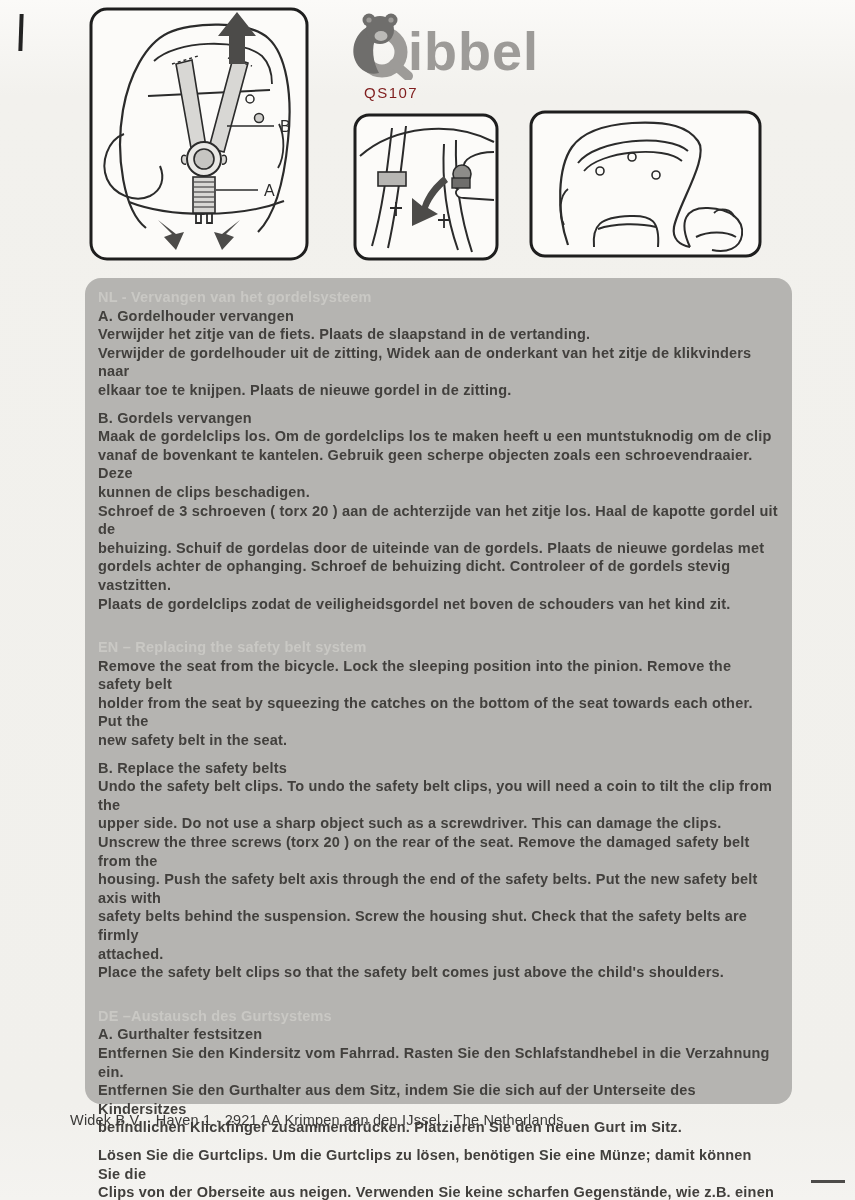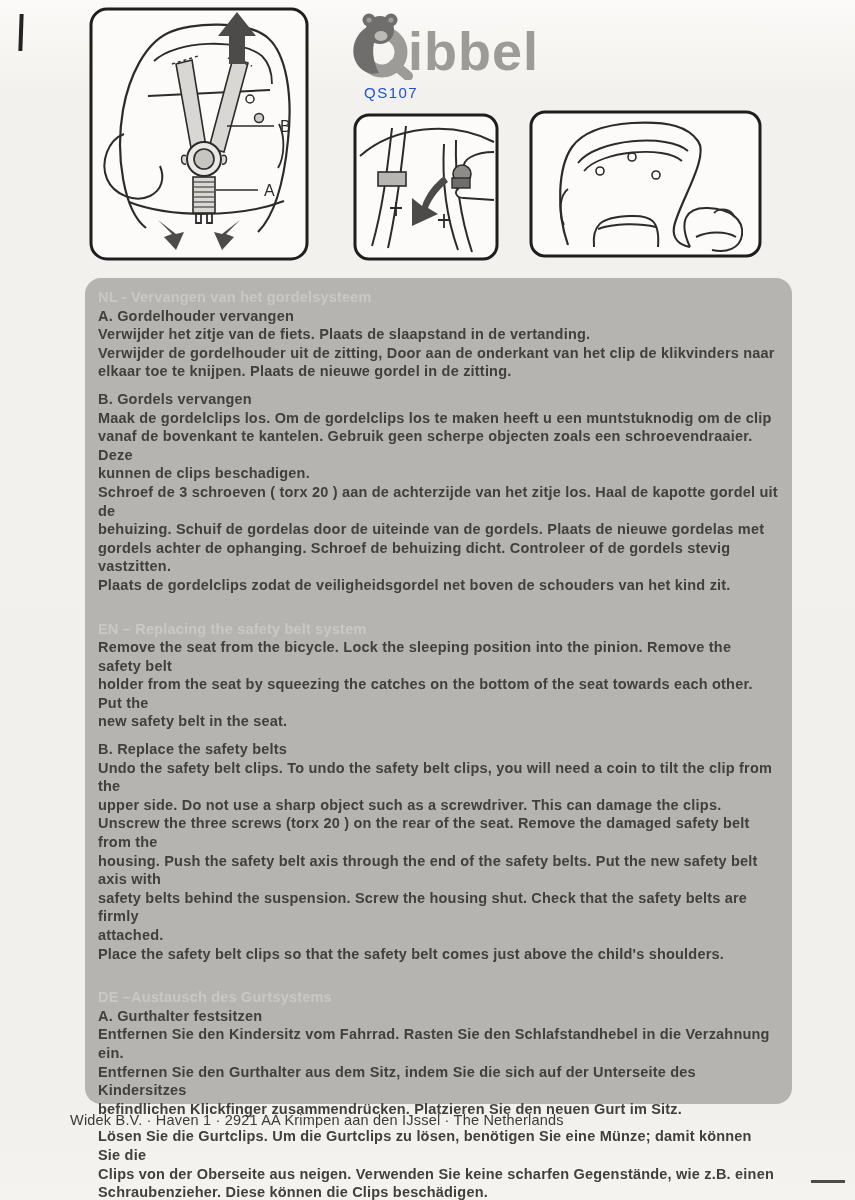--- a/index.html
+++ b/index.html
@@ -6,21 +6,21 @@
   body{
     width:855px;height:1200px;position:relative;overflow:hidden;
     background:linear-gradient(180deg,#fbfaf8 0%,#f2f1ed 8%,#f1f0ec 92%,#f4f3f0 100%);
     font-family:"Liberation Sans",sans-serif;
   }
   .scan-tick{position:absolute;left:19px;top:14px;width:4px;height:37px;background:#232323;transform:rotate(2deg);}
   .scan-dash{position:absolute;left:811px;top:1180px;width:34px;height:3px;background:#4c4b49;}
   .panel{position:absolute;}
   #panel1{left:88px;top:6px;}
   #logo{left:344px;top:10px;}
-  #model{position:absolute;left:364px;top:84px;font-size:15px;letter-spacing:1.5px;color:#1d4ed8;}
+  #model{position:absolute;left:364px;top:84px;font-size:15px;letter-spacing:1.5px;color:#7f1d1d;}
   #panel2{left:352px;top:112px;}
   #panel3{left:528px;top:109px;}
   .text-sheet{
     position:absolute;left:85px;top:278px;width:707px;height:826px;box-sizing:border-box;
     background:#b5b4b1;border-radius:16px;padding:10px 14px 0 13px;
     color:#42403d;font-size:14.5px;line-height:18.6px;letter-spacing:0.2px;
   }
   .lang-section{margin-bottom:25px;font-weight:bold;}
   .lang-header{color:#c9c8c4;}
   .block{margin-bottom:9px;}
@@ -123,21 +123,21 @@
   </svg>
 </div>
 
 <div class="text-sheet">
 
   <div class="lang-section">
     <div class="lang-header">NL - Vervangen van het gordelsysteem</div>
     <div class="block">
       <div class="block-title">A. Gordelhouder vervangen</div>
       <div class="block-text">Verwijder het zitje van de fiets. Plaats de slaapstand in de vertanding.
-Verwijder de gordelhouder uit de zitting, Door aan de onderkant van het clip de klikvinders naar
+Verwijder de gordelhouder uit de zitting, Widek aan de onderkant van het zitje de klikvinders naar
 elkaar toe te knijpen. Plaats de nieuwe gordel in de zitting.</div>
     </div>
     <div class="block">
       <div class="block-title">B. Gordels vervangen</div>
       <div class="block-text">Maak de gordelclips los. Om de gordelclips los te maken heeft u een muntstuknodig om de clip
 vanaf de bovenkant te kantelen. Gebruik geen scherpe objecten zoals een schroevendraaier. Deze
 kunnen de clips beschadigen.
 Schroef de 3 schroeven ( torx 20 ) aan de achterzijde van het zitje los. Haal de kapotte gordel uit de
 behuizing. Schuif de gordelas door de uiteinde van de gordels. Plaats de nieuwe gordelas met
 gordels achter de ophanging. Schroef de behuizing dicht. Controleer of de gordels stevig vastzitten.

